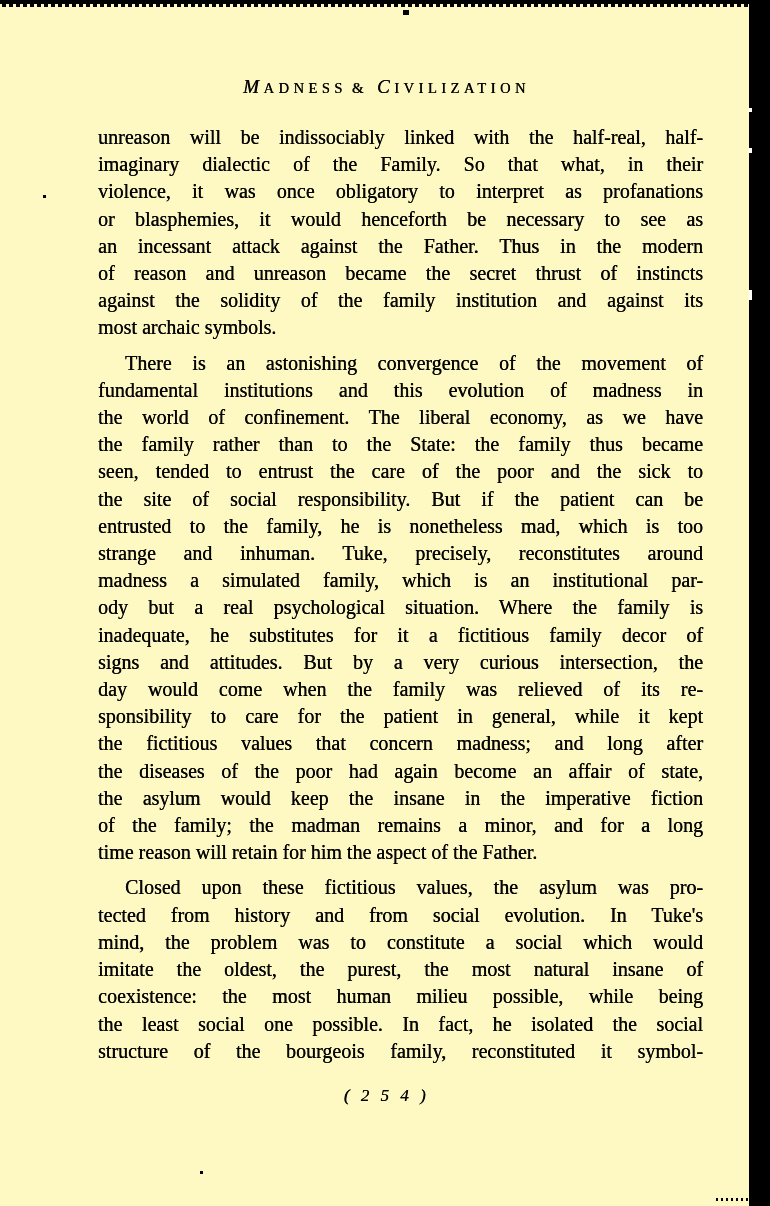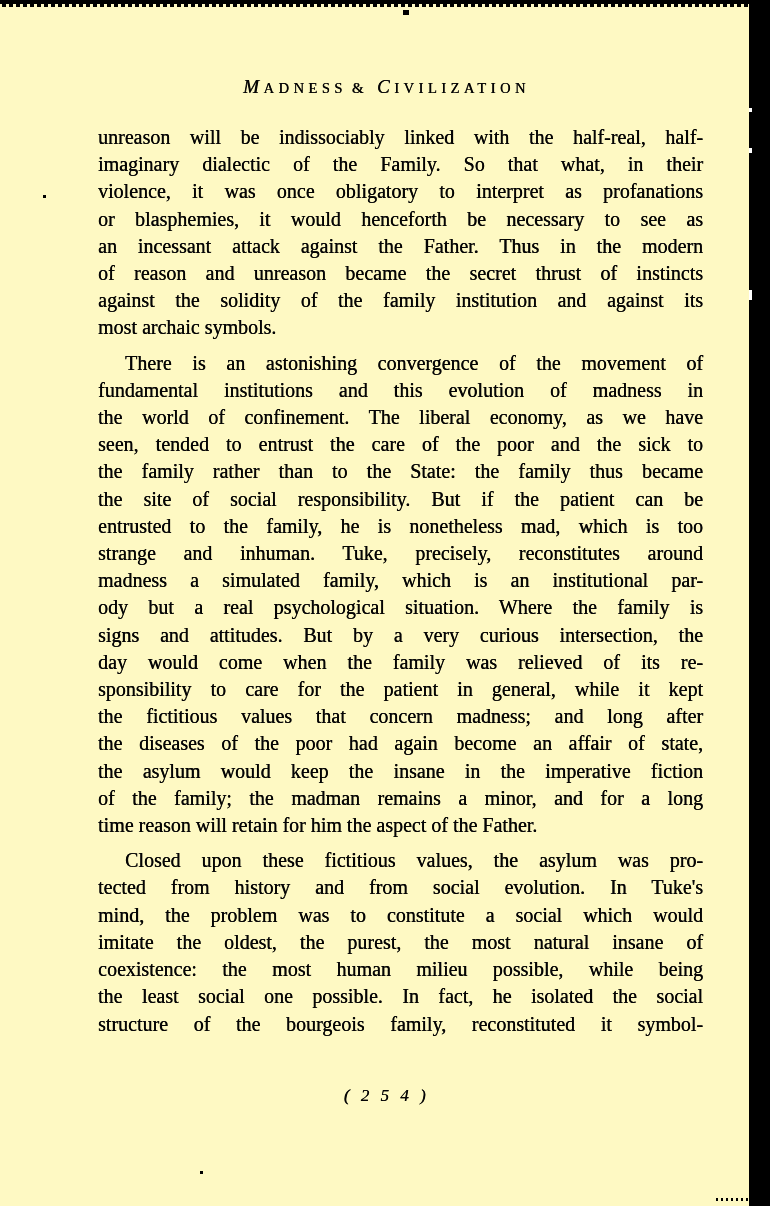--- a/index.html
+++ b/index.html
@@ -140,27 +140,28 @@
         <div class="line">or blasphemies, it would henceforth be necessary to see as</div>
         <div class="line">an incessant attack against the Father. Thus in the modern</div>
         <div class="line">of reason and unreason became the secret thrust of instincts</div>
         <div class="line">against the solidity of the family institution and against its</div>
         <div class="line flush-last">most archaic symbols.</div>
       </div>
       <div class="paragraph indent">
         <div class="line">There is an astonishing convergence of the movement of</div>
         <div class="line">fundamental institutions and this evolution of madness in</div>
         <div class="line">the world of confinement. The liberal economy, as we have</div>
+        <div class="line">the family rather than to the State: the family thus became</div>
         <div class="line">seen, tended to entrust the care of the poor and the sick to</div>
-        <div class="line">the family rather than to the State: the family thus became</div>
         <div class="line">the site of social responsibility. But if the patient can be</div>
         <div class="line">entrusted to the family, he is nonetheless mad, which is too</div>
         <div class="line">strange and inhuman. Tuke, precisely, reconstitutes around</div>
         <div class="line">madness a simulated family, which is an institutional par-</div>
         <div class="line">ody but a real psychological situation. Where the family is</div>
+        <div class="line">inadequate, he substitutes for it a fictitious family decor of</div>
         <div class="line">signs and attitudes. But by a very curious intersection, the</div>
         <div class="line">day would come when the family was relieved of its re-</div>
         <div class="line">sponsibility to care for the patient in general, while it kept</div>
         <div class="line">the fictitious values that concern madness; and long after</div>
         <div class="line">the diseases of the poor had again become an affair of state,</div>
         <div class="line">the asylum would keep the insane in the imperative fiction</div>
         <div class="line">of the family; the madman remains a minor, and for a long</div>
         <div class="line flush-last">time reason will retain for him the aspect of the Father.</div>
       </div>
       <div class="paragraph indent">

